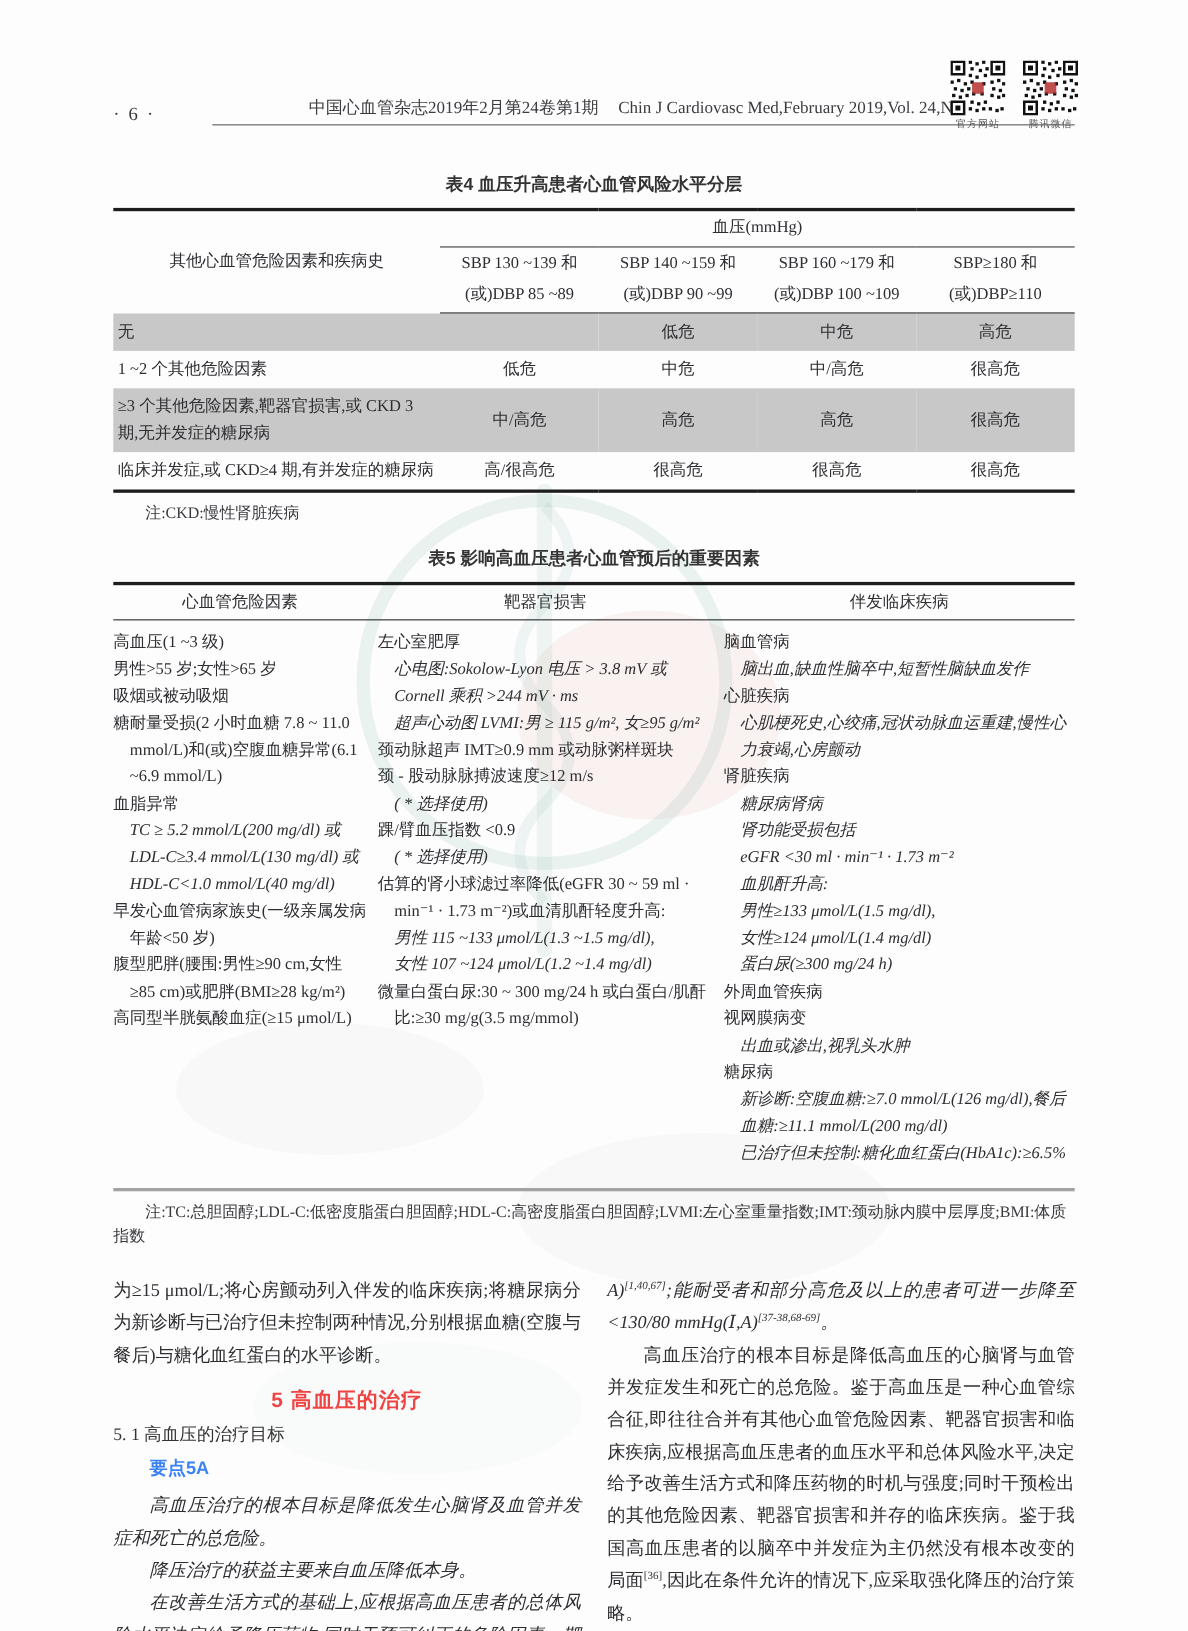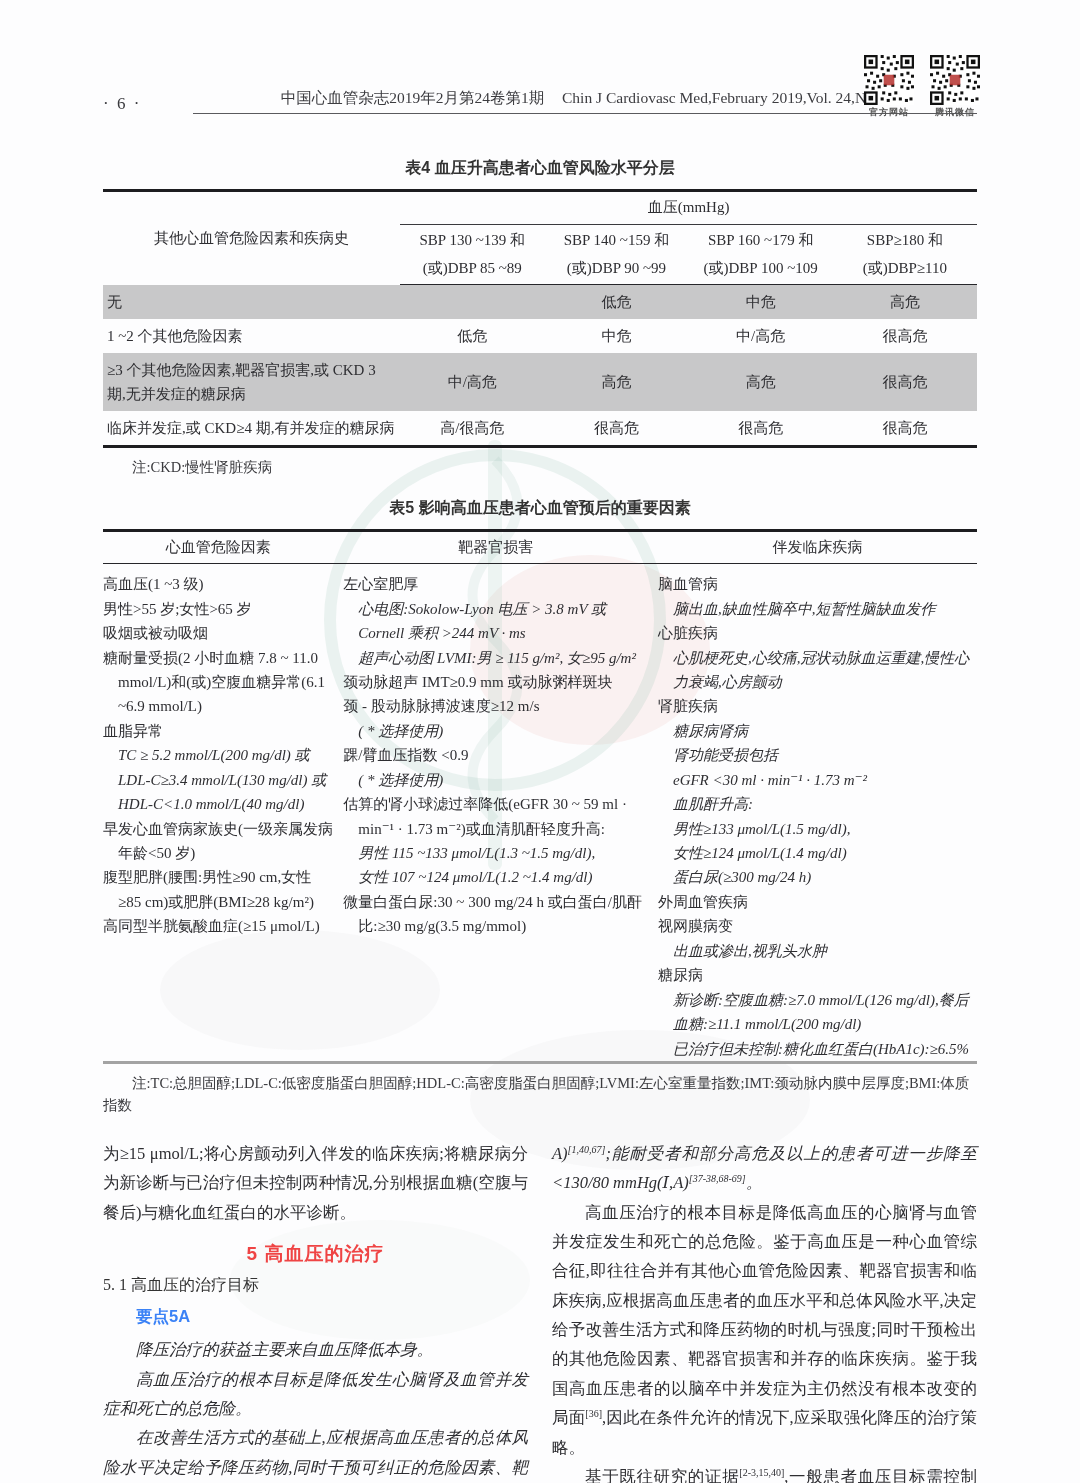--- a/index.html
+++ b/index.html
@@ -24,21 +24,21 @@
   .pageno{width:90px;letter-spacing:2px;color:#3a3a3e;}
   .jinfo{
     flex:1;text-align:center;
     border-bottom:1.5px solid #5a5a5e;
     padding-bottom:4px;
     font-size:15.5px;color:#3c3c40;
     white-space:nowrap;
   }
   .jinfo .en{margin-left:14px;}
   .qrs{position:absolute;right:98px;top:55px;display:flex;gap:12px;z-index:3;}
-  .qr{width:54px;text-align:center;font-weight:bold;}
+  .qr{width:54px;text-align:center;}
   .qr svg{width:50px;height:50px;display:block;margin:0 auto;}
   .qr-label{font-size:9px;color:#555;margin-top:1px;letter-spacing:1px;}
   
   .tbl-title{
     text-align:center;font-weight:bold;font-size:16px;color:#333;
     font-family:Liberation Sans, sans-serif;
   }
   .t4-title{margin:44px 0 10px;}
   .t5-title{margin:20px 0 10px;}
   .tbl-note{font-size:14.5px;color:#3a3a3e;margin:8px 0 0;line-height:1.55;}
@@ -58,21 +58,21 @@
   .t4 tr.shade{background:#c8c8c9;}
   .t4 col.c0{width:34%;}
   .t4 col.cv{width:16.5%;}
   
   .t5{
     border-top:3px solid #1d1d20;border-bottom:3px solid #a3a3a3;
     font-size:15px;
   }
   .t5-head{display:flex;border-bottom:1.5px solid #26262a;padding:6px 0;}
   .t5-head div{text-align:center;}
-  .t5-body{display:flex;padding:8px 0 0;}
+  .t5-body{display:flex;padding:8px 0 19px;}
   .t5c1{width:27.5%;padding-right:10px;box-sizing:border-box;}
   .t5c2{width:36%;padding-right:10px;box-sizing:border-box;}
   .t5c3{width:36.5%;box-sizing:border-box;}
   .t5 .entry{line-height:1.63;}
   .t5 .a{padding-left:1em;text-indent:-1em;}
   .t5 .b{padding-left:1em;text-indent:0;font-style:italic;}
   
   .cols{display:flex;gap:24px;margin-top:22px;font-size:16.5px;}
   .col{flex:1;min-width:0;}
   .col p{margin:0;line-height:1.78;text-align:justify;}
@@ -311,22 +311,22 @@
       </div>
     </div>
     <div class="tbl-note ind">注:TC:总胆固醇;LDL-C:低密度脂蛋白胆固醇;HDL-C:高密度脂蛋白胆固醇;LVMI:左心室重量指数;IMT:颈动脉内膜中层厚度;BMI:体质指数</div>
 
     <div class="cols">
       <div class="col">
         <p>为≥15 μmol/L;将心房颤动列入伴发的临床疾病;将糖尿病分为新诊断与已治疗但未控制两种情况,分别根据血糖(空腹与餐后)与糖化血红蛋白的水平诊断。</p>
         <div class="h5">5  高血压的治疗</div>
         <div class="h51">5. 1  高血压的治疗目标</div>
         <p class="keypoint">要点5A</p>
+        <p class="kai ind">高血压治疗的根本目标是降低发生心脑肾及血管并发症和死亡的总危险。</p>
         <p class="kai ind">降压治疗的获益主要来自血压降低本身。</p>
-        <p class="kai ind">高血压治疗的根本目标是降低发生心脑肾及血管并发症和死亡的总危险。</p>
         <p class="kai ind">在改善生活方式的基础上,应根据高血压患者的总体风险水平决定给予降压药物,同时干预可纠正的危险因素、靶器官损害和并存的临床疾病。</p>
 
       </div>
       <div class="col">
         <p class="kai"><span>A)</span><sup>[1,40,67]</sup><span>;能耐受者和部分高危及以上的患者可进一步降至 &lt;130/80 mmHg(Ⅰ,A)</span><sup>[37-38,68-69]</sup><span>。</span></p>
         <p class="ind"><span>高血压治疗的根本目标是降低高血压的心脑肾与血管并发症发生和死亡的总危险。鉴于高血压是一种心血管综合征,即往往合并有其他心血管危险因素、靶器官损害和临床疾病,应根据高血压患者的血压水平和总体风险水平,决定给予改善生活方式和降压药物的时机与强度;同时干预检出的其他危险因素、靶器官损害和并存的临床疾病。鉴于我国高血压患者的以脑卒中并发症为主仍然没有根本改变的局面</span><sup>[36]</sup><span>,因此在条件允许的情况下,应采取强化降压的治疗策略。</span></p>
         <p class="ind"><span>基于既往研究的证据</span><sup>[2-3,15,40]</sup><span>,一般患者血压目标需控制到 140/90 mmHg 以下,在可耐受和可持续的条件下,其中部分有糖尿病、蛋白尿等的高危患者的血压可控制在 130/80 mmHg 以下。虽然也有一些证据</span></p>
       </div>
     </div>
 

